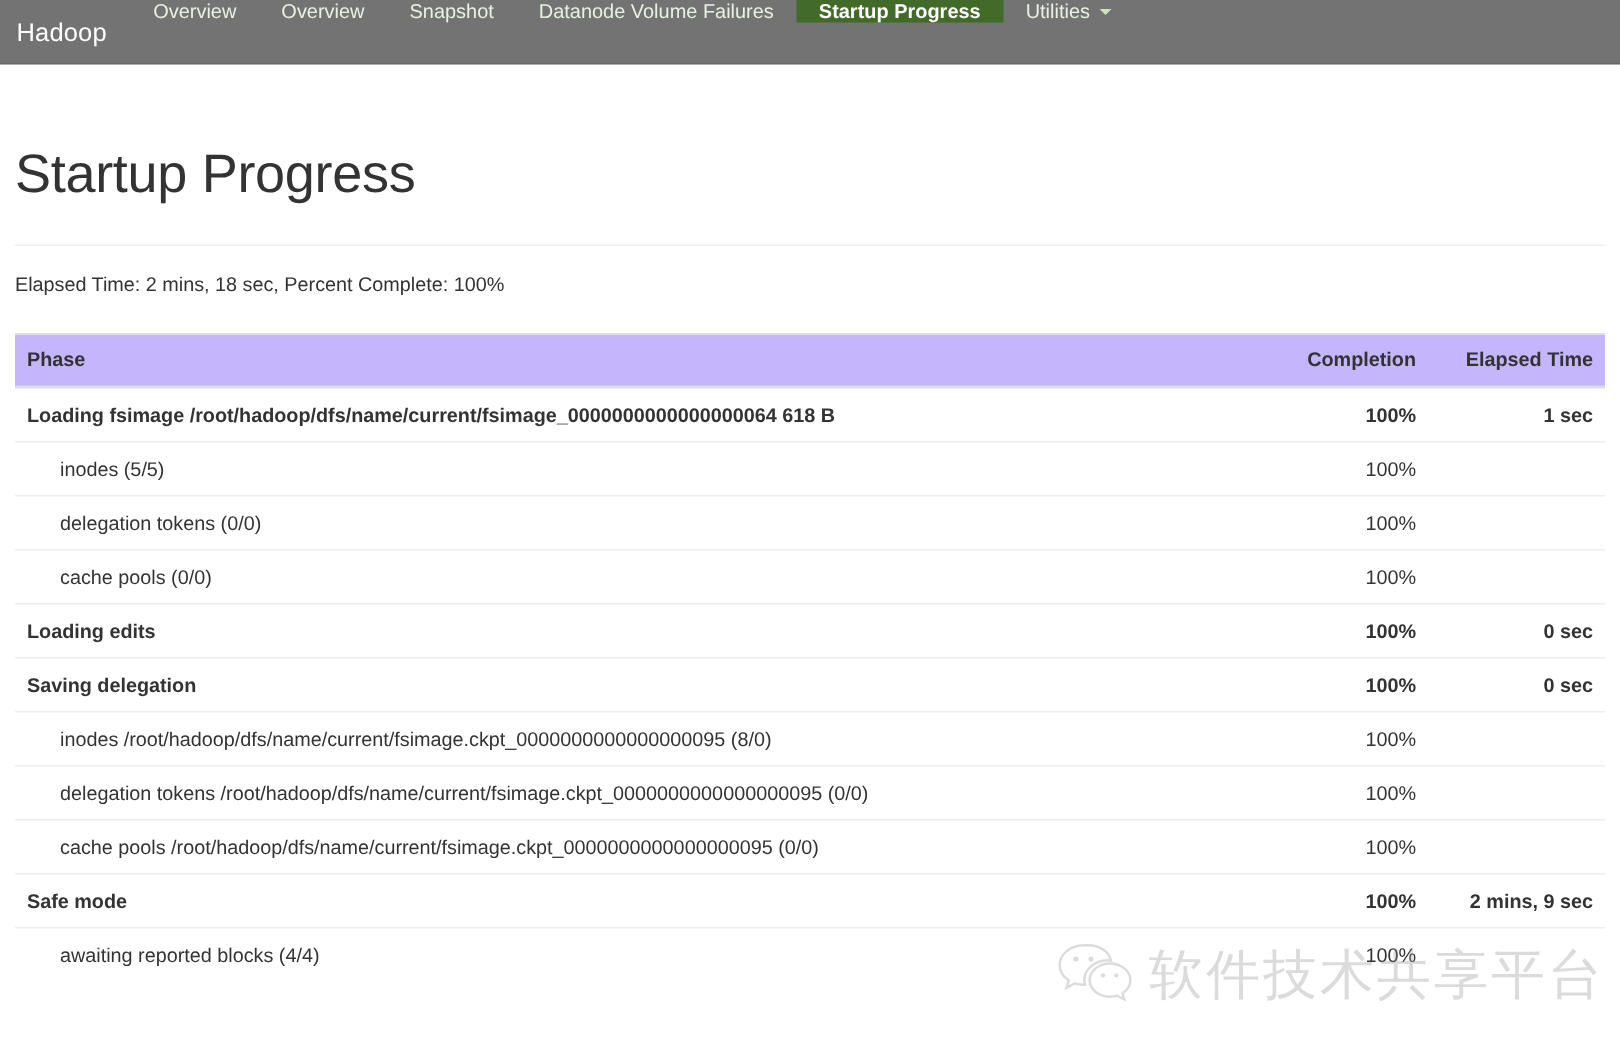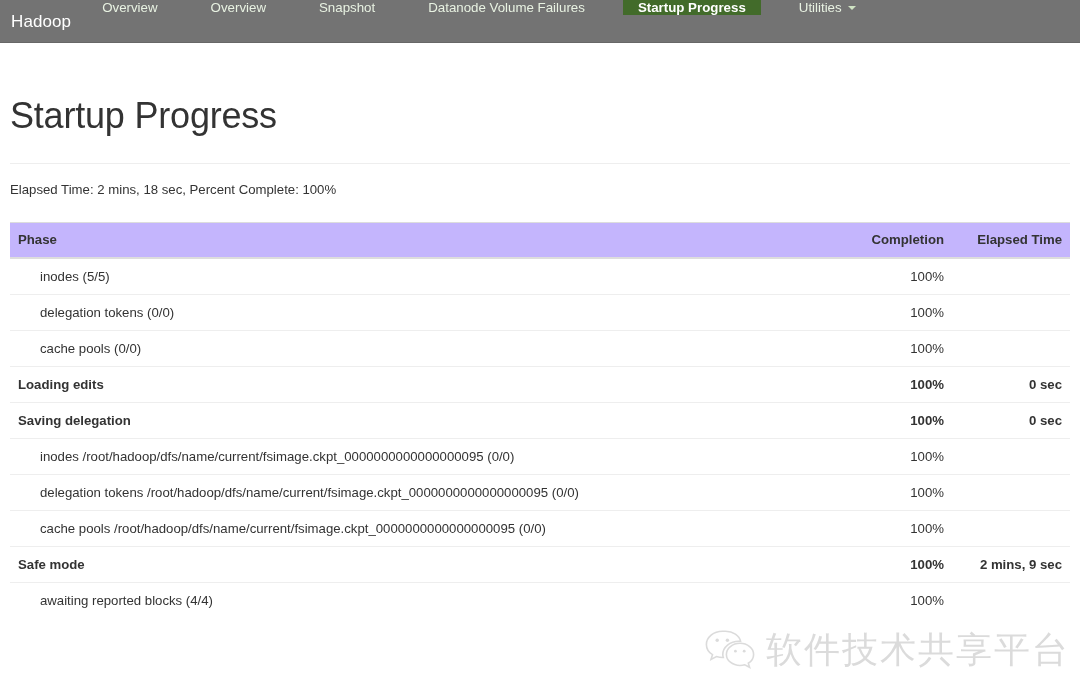--- a/index.html
+++ b/index.html
@@ -39,21 +39,20 @@
     color: #ffffff;
     letter-spacing: 0.1px;
     white-space: nowrap;
   }
   .nav-items {
     display: flex;
     align-items: stretch;
     list-style: none;
     margin: 0;
     padding: 0;
-    gap: 23px;
   }
   .nav-item {
     display: flex;
     align-items: center;
     padding: 0 15px;
     font-size: 13.3px;
     color: #e8f2e2;
     white-space: nowrap;
     cursor: pointer;
     text-decoration: none;
@@ -204,20 +203,25 @@
 
   <table class="progress-table">
     <thead>
       <tr>
         <th>Phase</th>
         <th class="num col-completion">Completion</th>
         <th class="num col-elapsed">Elapsed Time</th>
       </tr>
     </thead>
     <tbody id="table-body">
+        <tr class="phase-row">
+          <td class="phase-cell">Loading fsimage /root/hadoop/dfs/name/current/fsimage_0000000000000000064 618 B</td>
+          <td class="num col-completion">100%</td>
+          <td class="num col-elapsed">1 sec</td>
+        </tr>
         <tr class="step-row">
           <td class="phase-cell">inodes (5/5)</td>
           <td class="num col-completion">100%</td>
           <td class="num col-elapsed"></td>
         </tr>
         <tr class="step-row">
           <td class="phase-cell">delegation tokens (0/0)</td>
           <td class="num col-completion">100%</td>
           <td class="num col-elapsed"></td>
         </tr>
@@ -230,21 +234,21 @@
           <td class="phase-cell">Loading edits</td>
           <td class="num col-completion">100%</td>
           <td class="num col-elapsed">0 sec</td>
         </tr>
         <tr class="phase-row">
           <td class="phase-cell">Saving delegation</td>
           <td class="num col-completion">100%</td>
           <td class="num col-elapsed">0 sec</td>
         </tr>
         <tr class="step-row">
-          <td class="phase-cell">inodes /root/hadoop/dfs/name/current/fsimage.ckpt_0000000000000000095 (0/0)</td>
+          <td class="phase-cell">inodes /root/hadoop/dfs/name/current/fsimage.ckpt_0000000000000000095 (8/0)</td>
           <td class="num col-completion">100%</td>
           <td class="num col-elapsed"></td>
         </tr>
         <tr class="step-row">
           <td class="phase-cell">delegation tokens /root/hadoop/dfs/name/current/fsimage.ckpt_0000000000000000095 (0/0)</td>
           <td class="num col-completion">100%</td>
           <td class="num col-elapsed"></td>
         </tr>
         <tr class="step-row">
           <td class="phase-cell">cache pools /root/hadoop/dfs/name/current/fsimage.ckpt_0000000000000000095 (0/0)</td>

